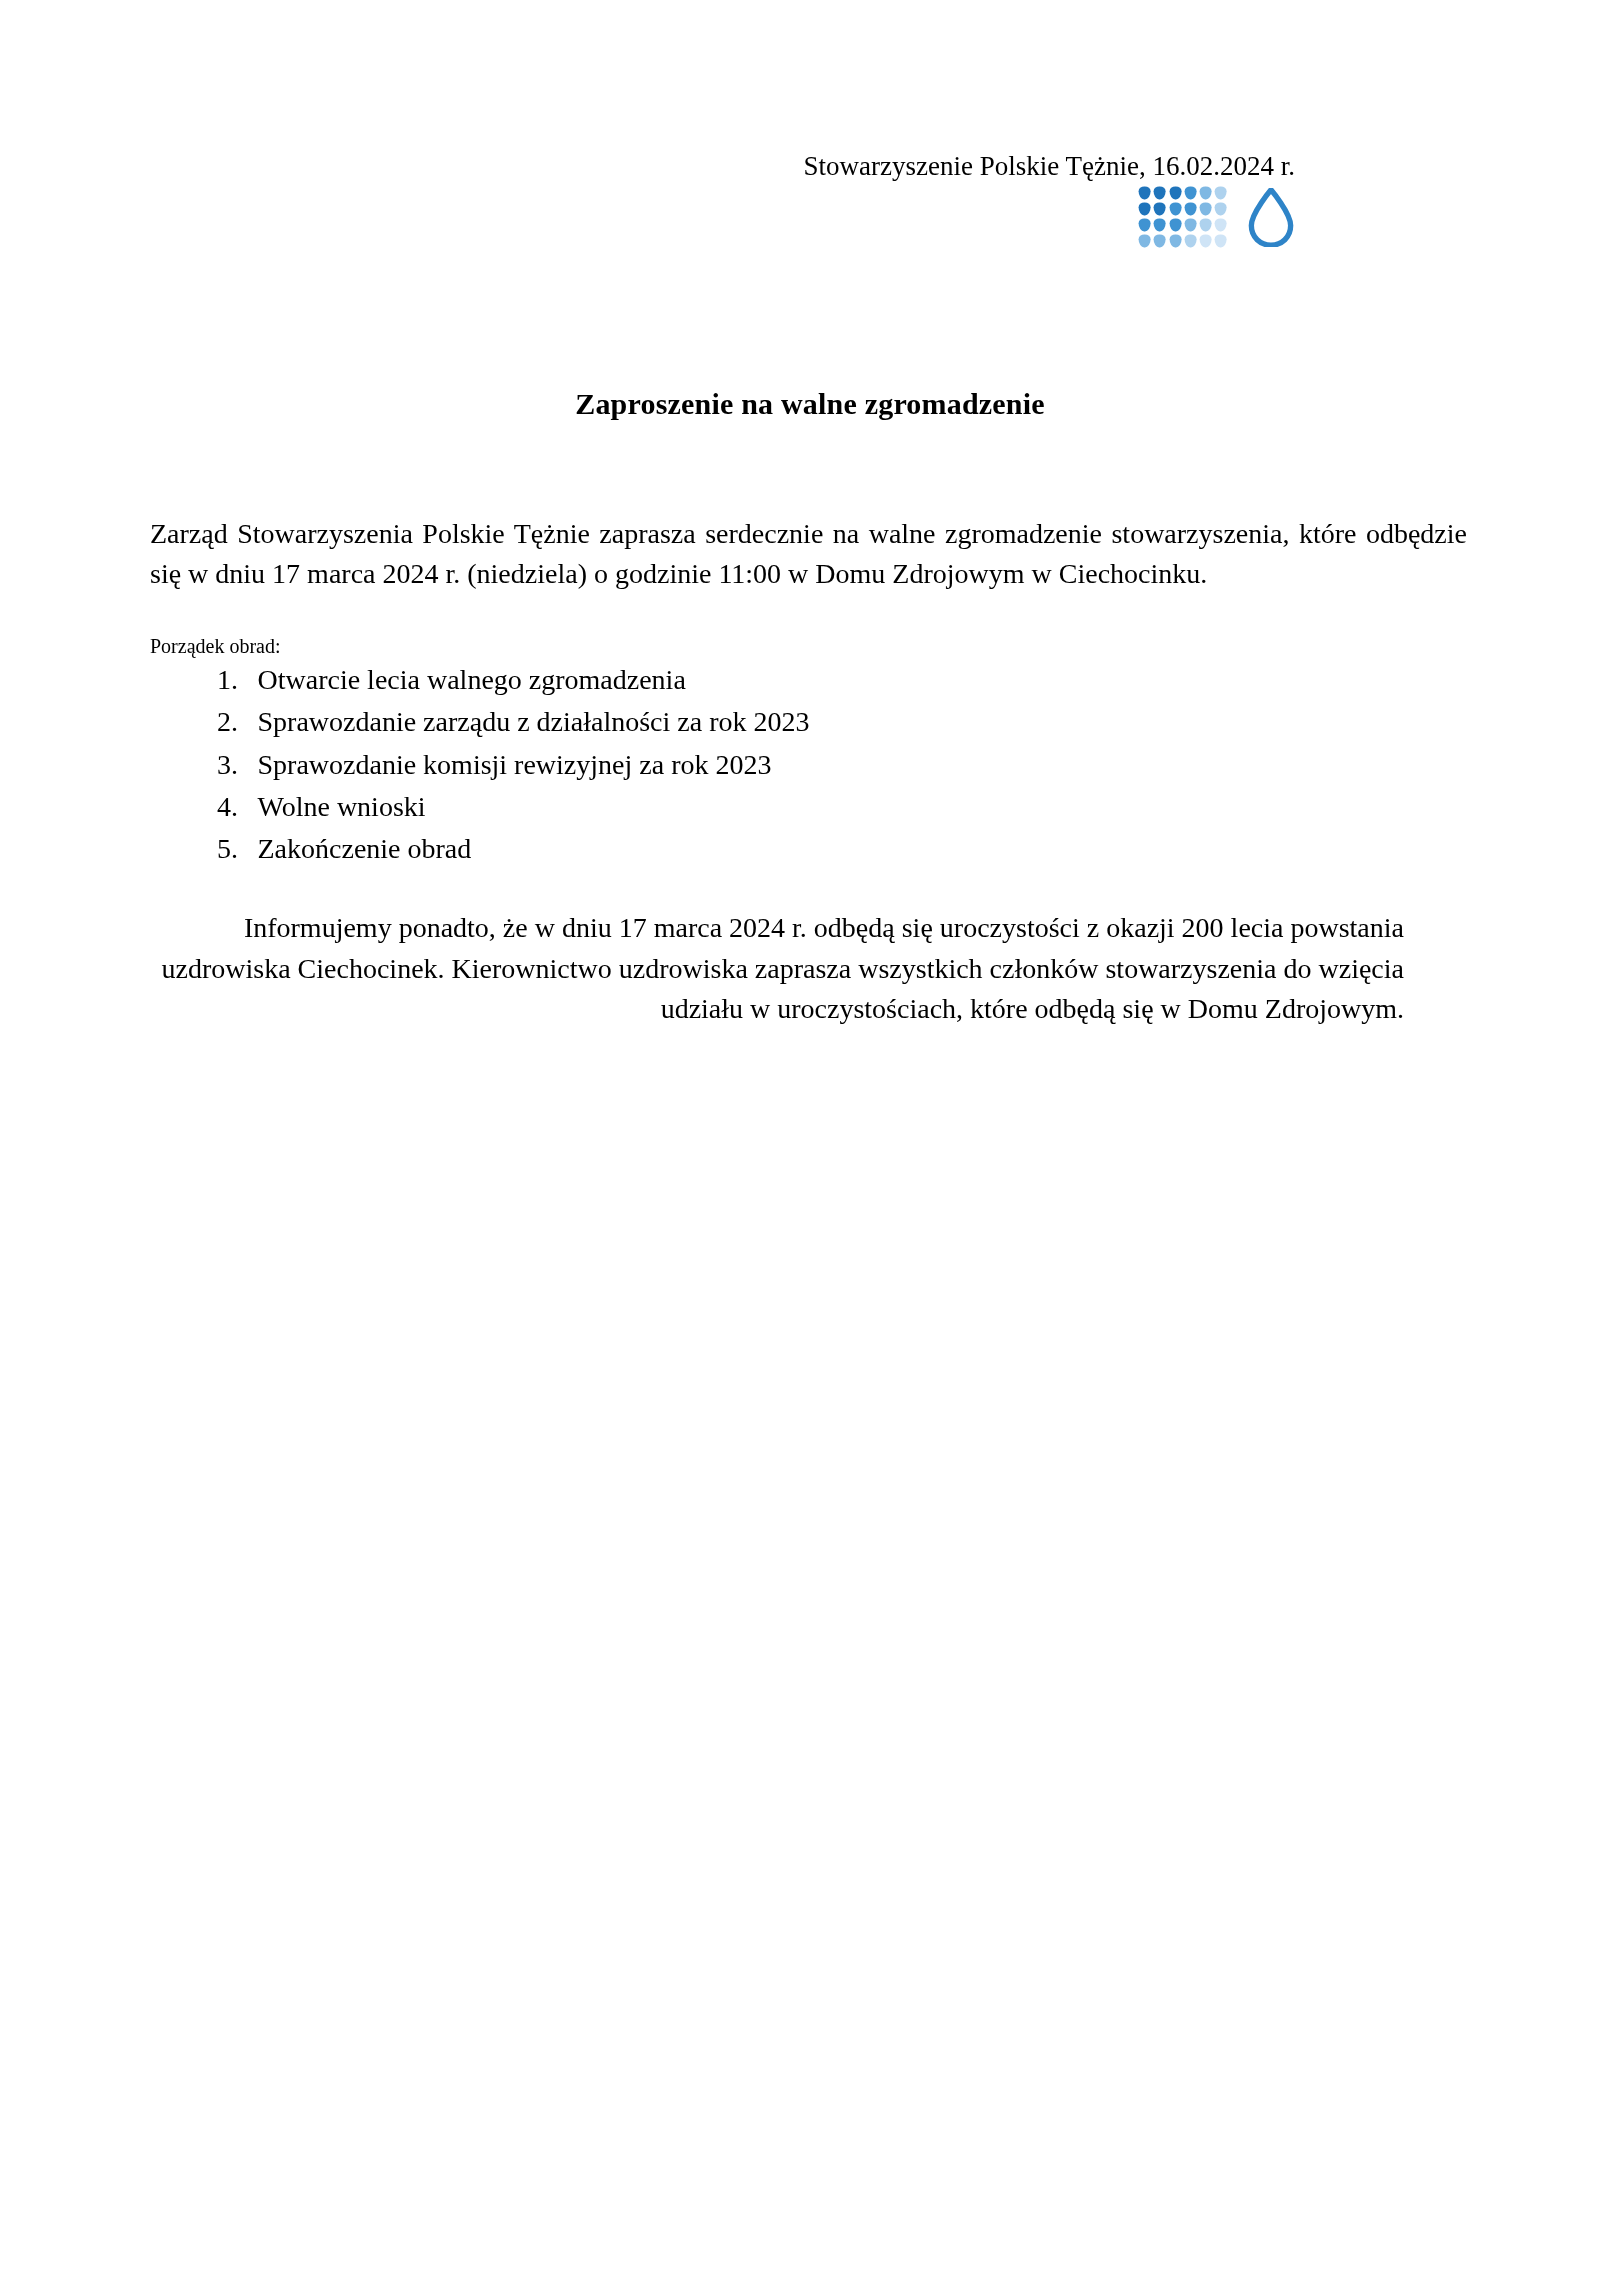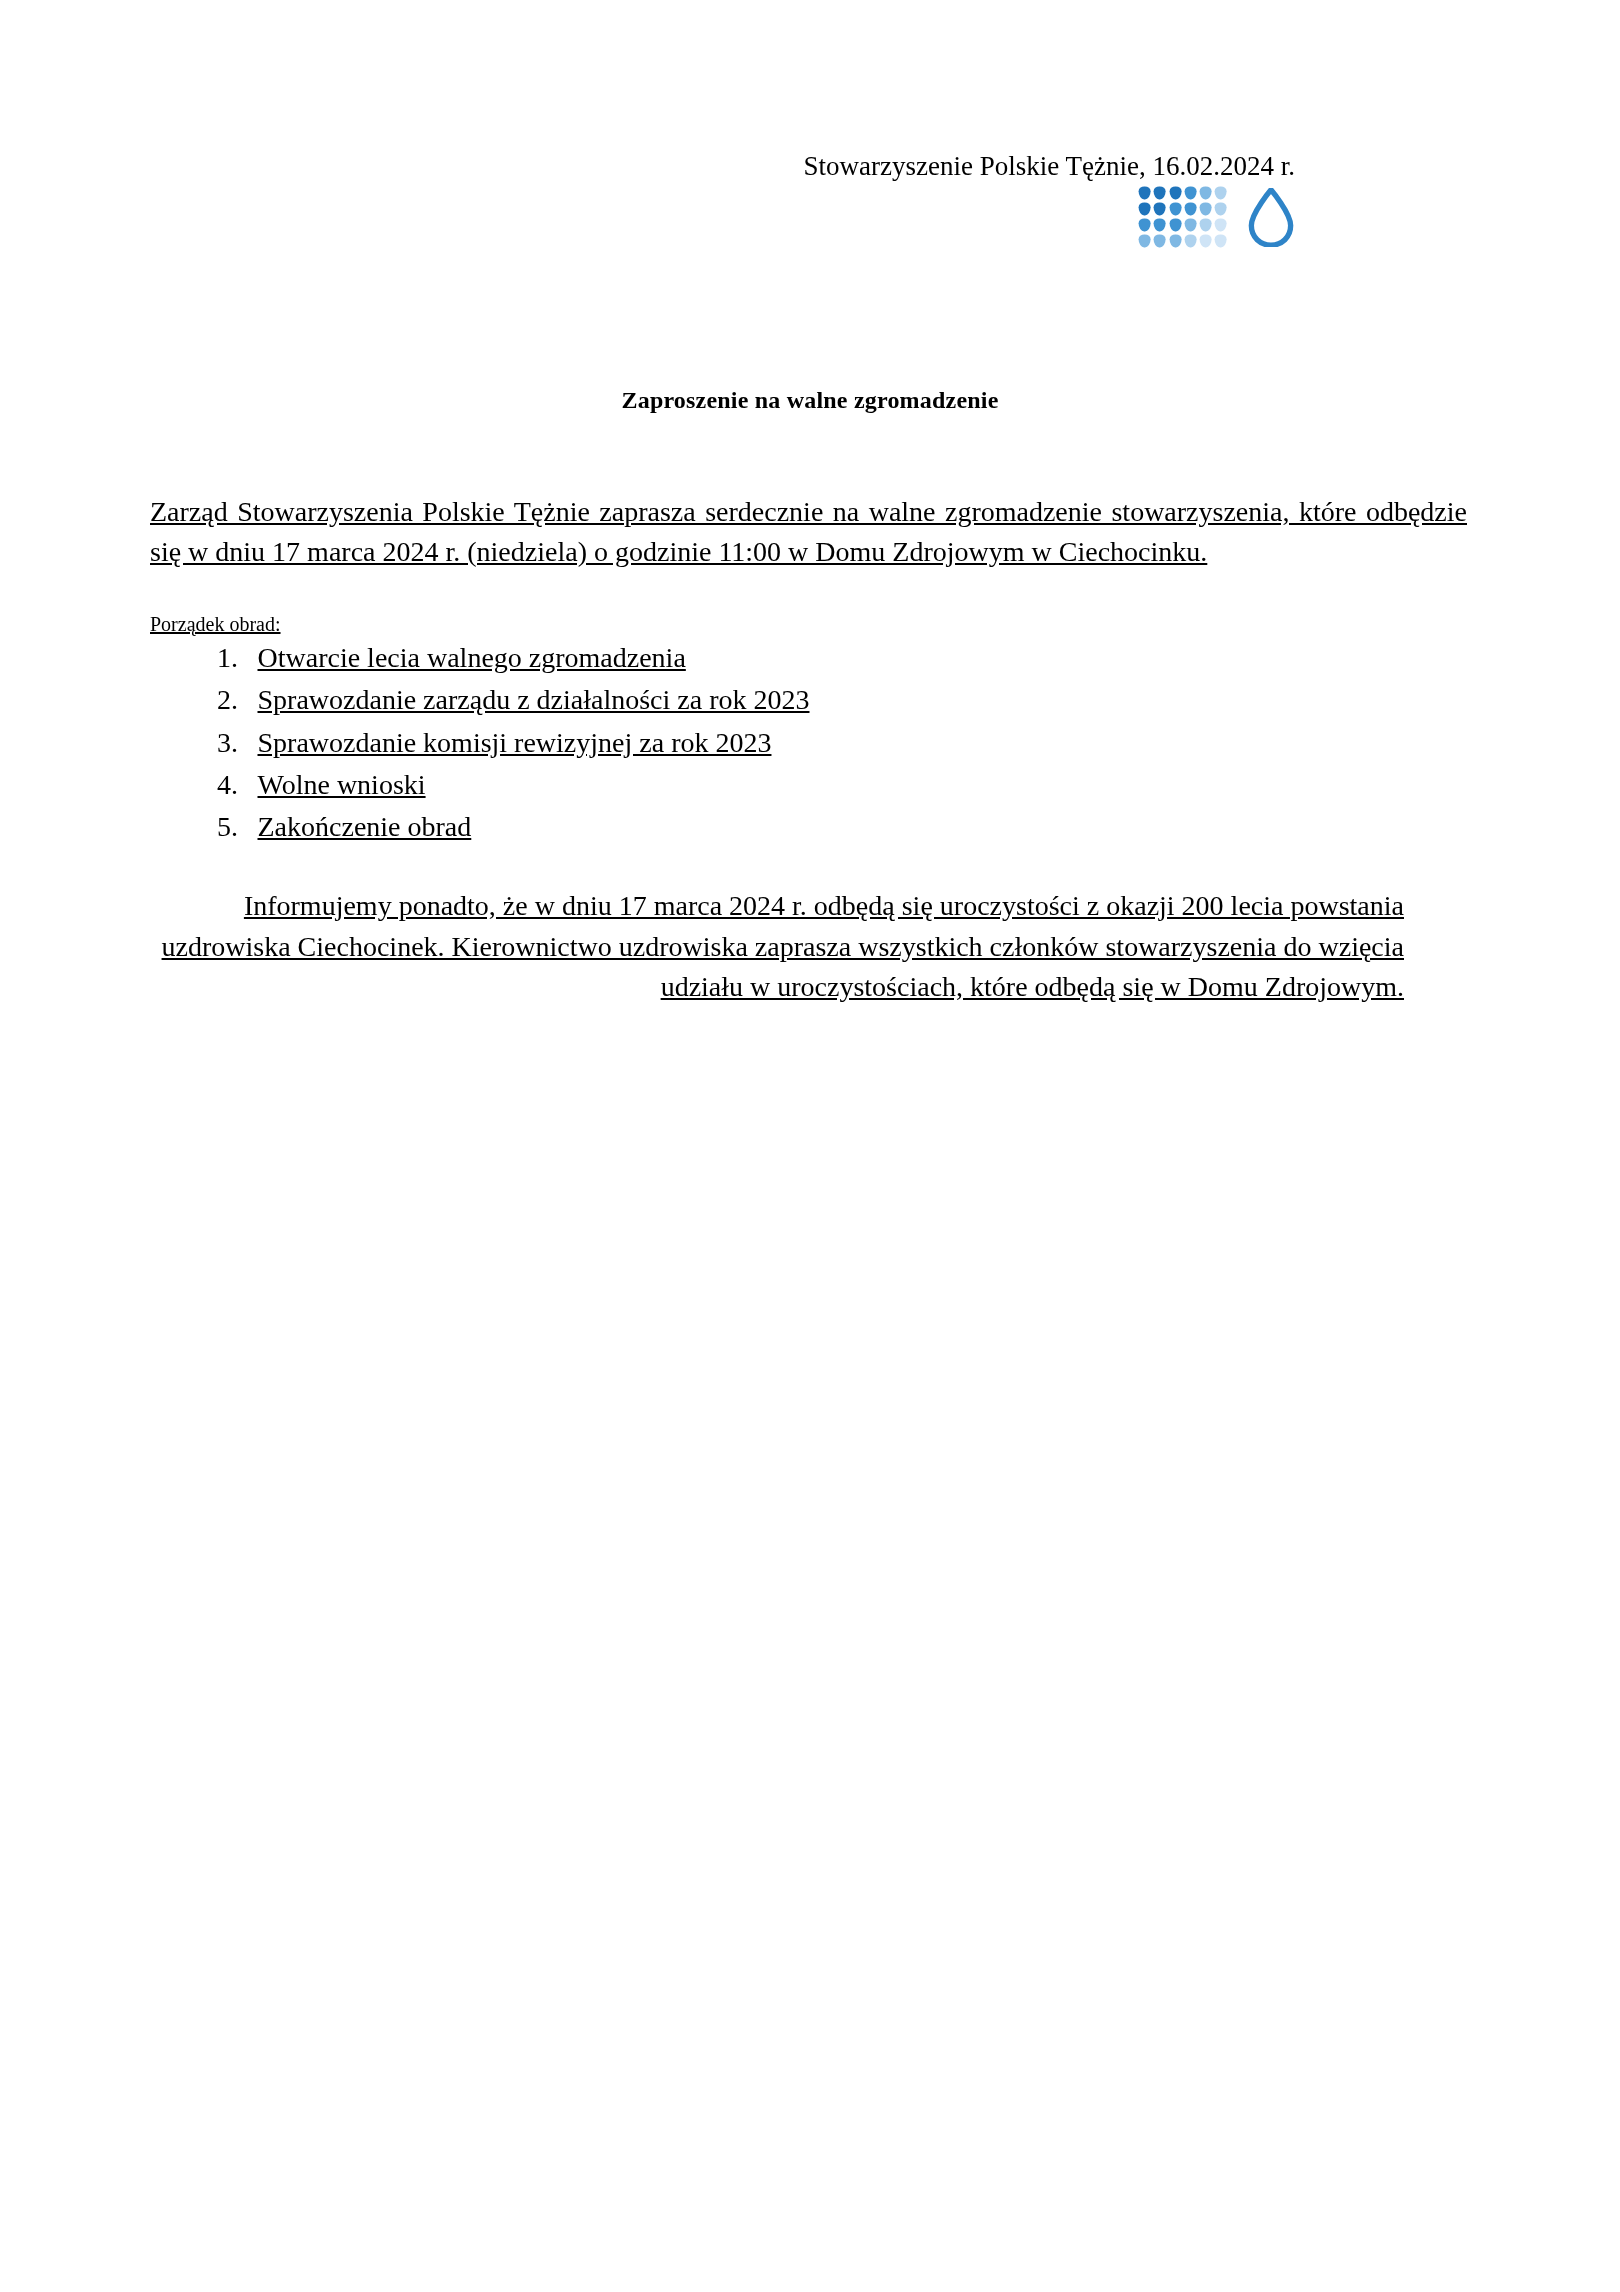--- a/index.html
+++ b/index.html
@@ -93,31 +93,30 @@
     font-weight: 400;
   }
 
   
   .doc-title {
     position: absolute;
     top: 387px;
     left: 0;
     width: 1620px;
     text-align: center;
-    font-size: 24px;
+    font-size: 30px;
     font-weight: bold;
     letter-spacing: 0.2px;
   }
 
   .content {
     position: absolute;
-    top: 492px;
+    top: 514px;
     left: 150px;
     width: 1317px;
-    text-decoration: underline;
   }
   .para {
     font-size: 28px;
     line-height: 1.42;
     text-align: justify;
     margin: 0 0 0 0;
   }
   .para.justify-full { text-align: justify; text-align-last: left; }
 
   .agenda-label {

